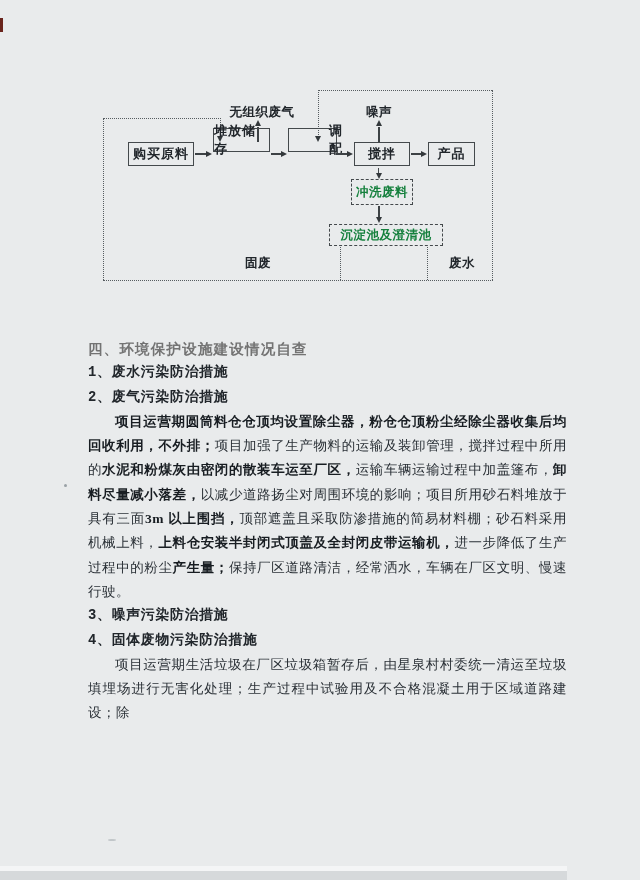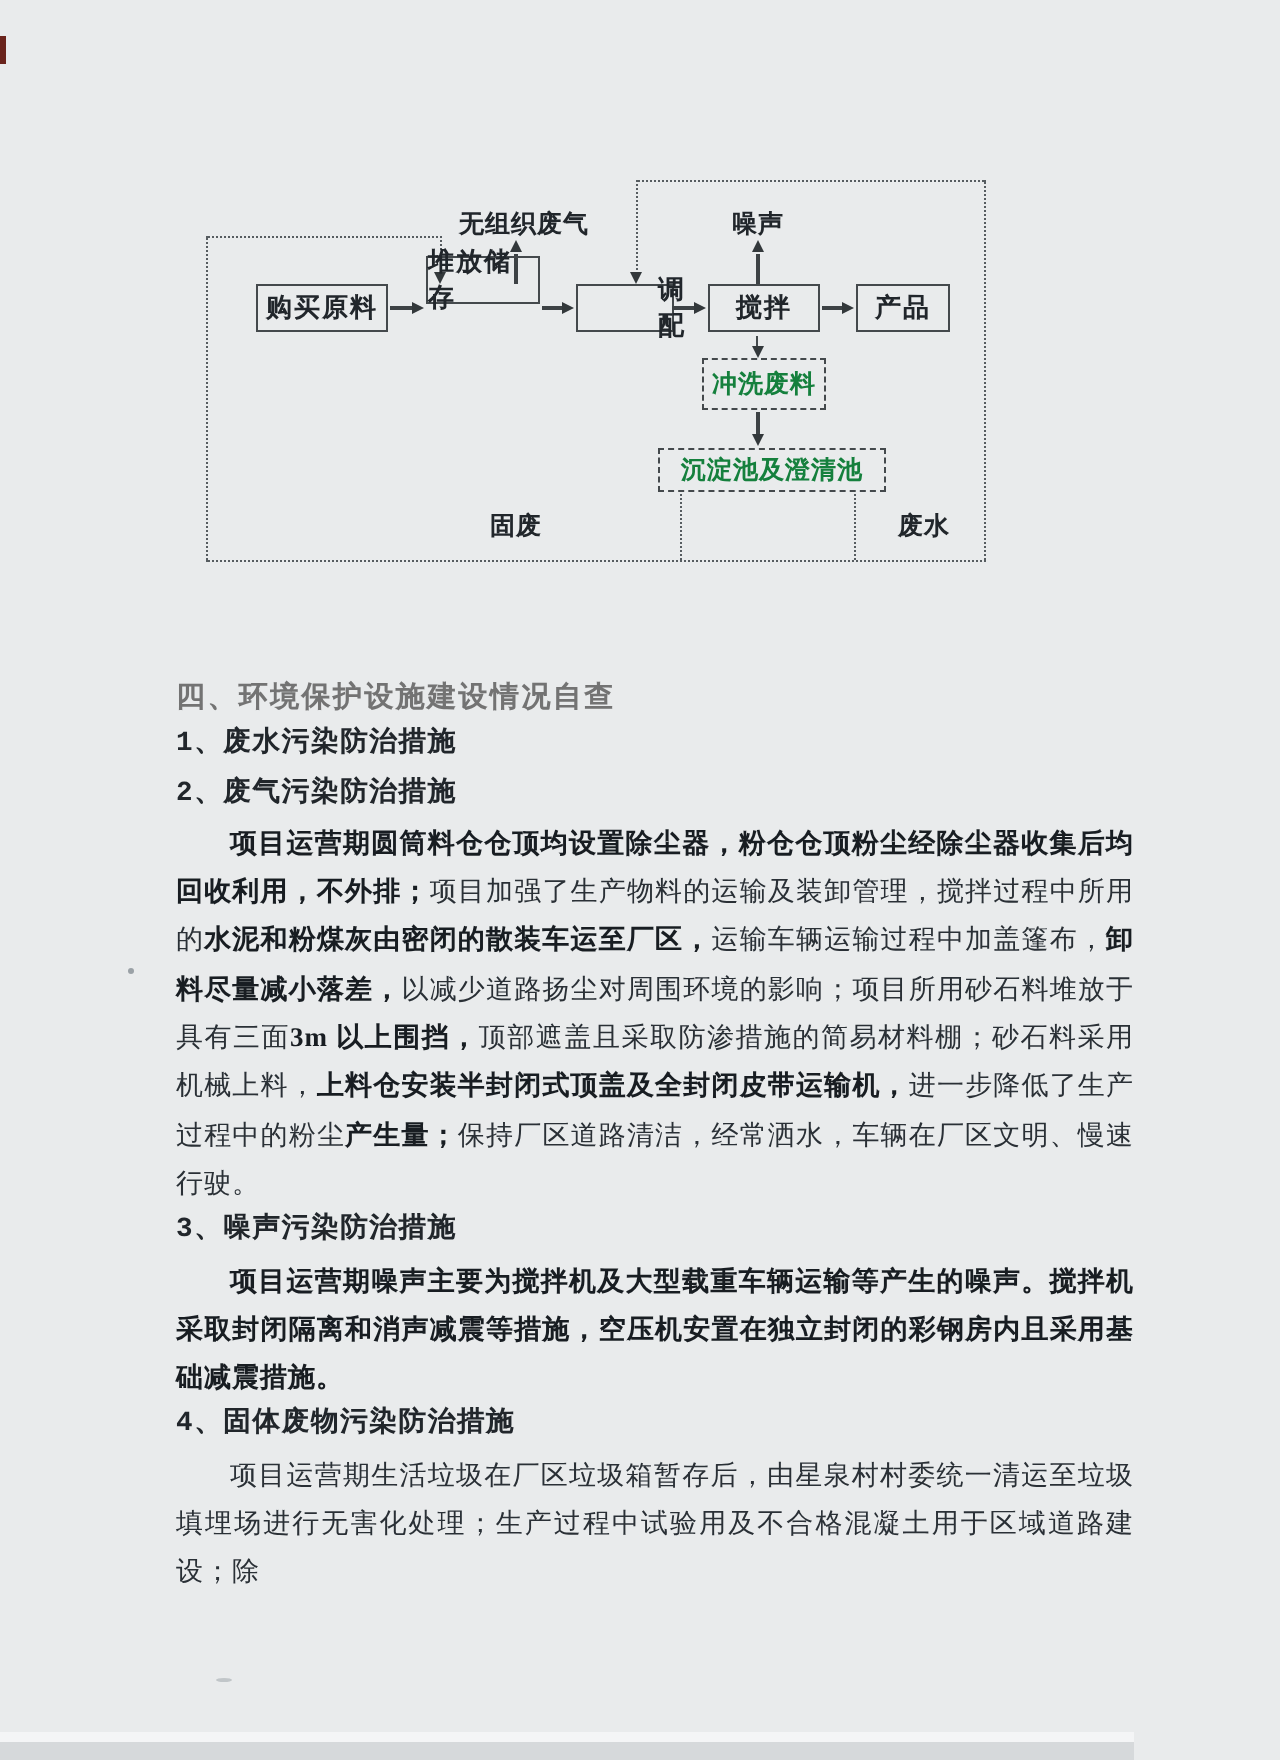--- a/index.html
+++ b/index.html
@@ -68,21 +68,21 @@
     <div class="flabel" style="left:226px;top:104px;width:72px;">无组织废气</div>
     <div class="line solid-v" style="left:257.2px;top:127px;height:15px;"></div>
     <div class="ah ah-u" style="left:254.5px;top:120px;"></div>
 
     <div class="flabel" style="left:365px;top:104px;width:28px;">噪声</div>
     <div class="line solid-v" style="left:378.2px;top:127px;height:15px;"></div>
     <div class="ah ah-u" style="left:375.5px;top:120px;"></div>
 
     <div class="box" style="left:128px;top:142px;width:66px;height:24px;">购买原料</div>
     <div class="box" style="left:213px;top:128px;width:57px;height:24px;">堆放储存</div>
-    <div class="box" style="left:288px;top:142px;width:47px;height:24px;padding-left:47px;">调配</div>
+    <div class="box" style="left:288px;top:128px;width:47px;height:24px;padding-left:47px;">调配</div>
     <div class="box" style="left:354px;top:142px;width:56px;height:24px;">搅拌</div>
     <div class="box" style="left:428px;top:142px;width:47px;height:24px;">产品</div>
 
     <div class="line solid-h" style="left:195px;top:153.3px;width:12px;"></div>
     <div class="ah ah-r" style="left:206px;top:150.5px;"></div>
     <div class="line solid-h" style="left:271px;top:153.3px;width:11px;"></div>
     <div class="ah ah-r" style="left:281px;top:150.5px;"></div>
     <div class="line solid-h" style="left:336px;top:153.3px;width:12px;"></div>
     <div class="ah ah-r" style="left:347px;top:150.5px;"></div>
     <div class="line solid-h" style="left:411px;top:153.3px;width:11px;"></div>
@@ -103,19 +103,18 @@
     <div class="flabel" style="left:447px;top:255px;width:30px;">废水</div>
   </div>
 
   <div class="textblock">
     <div class="doc-heading">四、环境保护设施建设情况自查</div>
     <div>
         <div class="sec-title">1、废水污染防治措施</div>
         <div class="sec-title">2、废气污染防治措施</div>
         <p class="para"><span class="b">项目运营期圆筒料仓仓顶均设置除尘器，粉仓仓顶粉尘经除尘器收集后均回收利用，不外排；</span><span>项目加强了生产物料的运输及装卸管理，搅拌过程中所用的</span><span class="b">水泥和粉煤灰由密闭的散装车运至厂区，</span><span>运输车辆运输过程中加盖篷布，</span><span class="b">卸料尽量减小落差，</span><span>以减少道路扬尘对周围环境的影响；项目所用砂石料堆放于具有三面</span><span class="b">3m 以上围挡，</span><span>顶部遮盖且采取防渗措施的简易材料棚；砂石料采用机械上料，</span><span class="b">上料仓安装半封闭式顶盖及全封闭皮带运输机，</span><span>进一步降低了生产过程中的粉尘</span><span class="b">产生量；</span><span>保持厂区道路清洁，经常洒水，车辆在厂区文明、慢速行驶。</span></p>
         <div class="sec-title">3、噪声污染防治措施</div>
-        <p class="para"><span class="b">项目运营期噪声主要为搅拌机及大型载重车辆运输等产生的噪声。搅拌机采取封闭隔离和消声减震等措施，空压机安置在独立封闭的彩钢房内且采用基础减震措施。</span></p>
         <div class="sec-title">4、固体废物污染防治措施</div>
         <p class="para"><span>项目运营期生活垃圾在厂区垃圾箱暂存后，由星泉村村委统一清运至垃圾填埋场进行无害化处理；生产过程中试验用及不合格混凝土用于区域道路建设；除</span></p>
       </div>
   </div>
 
 </div>
 
 </body></html>

